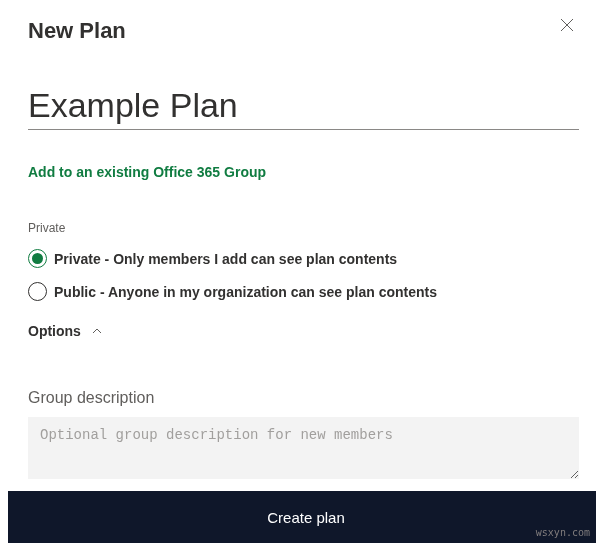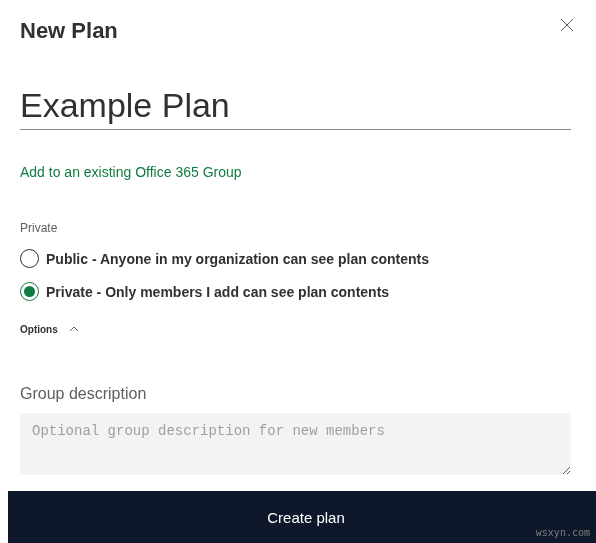--- a/index.html
+++ b/index.html
@@ -9,21 +9,21 @@
     }
     body {
       font-family: "Segoe UI", Arial, sans-serif;
       background: #fff;
       width: 596px;
       height: 543px;
       overflow: hidden;
       position: relative;
     }
     .dialog {
-      padding: 18px 20px 0 20px;
+      padding: 18px 20px 0 28px;
       height: 100%;
       position: relative;
     }
     .header {
       display: flex;
       justify-content: space-between;
       align-items: flex-start;
     }
     .title {
       font-size: 22px;
@@ -53,21 +53,21 @@
       font-size: 34px;
       font-weight: 300;
       color: #323130;
       width: 551px;
       padding-bottom: 4px;
       outline: none;
       font-family: "Segoe UI Light", "Segoe UI", Arial, sans-serif;
     }
     .add-to-group {
       color: #107c41;
-      font-weight: 400;
+      font-weight: 700;
       font-size: 14px;
       margin-top: 34px;
       display: inline-block;
       cursor: pointer;
     }
     .privacy-label {
       font-size: 12px;
       color: #605e5c;
       margin-top: 40px;
       display: block;
@@ -109,21 +109,21 @@
       color: #323130;
     }
     .options-toggle {
       display: flex;
       align-items: center;
       cursor: pointer;
       width: fit-content;
       margin-top: 22px;
     }
     .options-text {
-      font-size: 10px;
+      font-size: 14px;
       font-weight: 600;
       color: #323130;
       margin-right: 10px;
     }
     .chevron {
       width: 12px;
       height: 12px;
       color: #605e5c;
     }
     .group-desc-label {
@@ -190,26 +190,26 @@
   </div>
 
   <input class="plan-name-field" type="text" value="Example Plan" style="">
 
   <a class="add-to-group">Add to an existing Office 365 Group</a>
 
   <span class="privacy-label">Private</span>
 
   <div class="radio-group">
     <div class="radio-row">
+      <span class="radio-circle selected"></span>
+      <span class="radio-label">Private - Only members I add can see plan contents</span>
+    </div>
+    <div class="radio-row">
       <span class="radio-circle"></span>
       <span class="radio-label">Public - Anyone in my organization can see plan contents</span>
-    </div>
-    <div class="radio-row">
-      <span class="radio-circle selected"></span>
-      <span class="radio-label">Private - Only members I add can see plan contents</span>
     </div>
   </div>
 
   <div class="options-toggle">
     <span class="options-text">Options</span>
     <svg class="chevron" viewBox="0 0 12 12" stroke="currentColor" stroke-width="1" fill="none">
       <polyline points="2,8 6,4 10,8"></polyline>
     </svg>
   </div>
 

